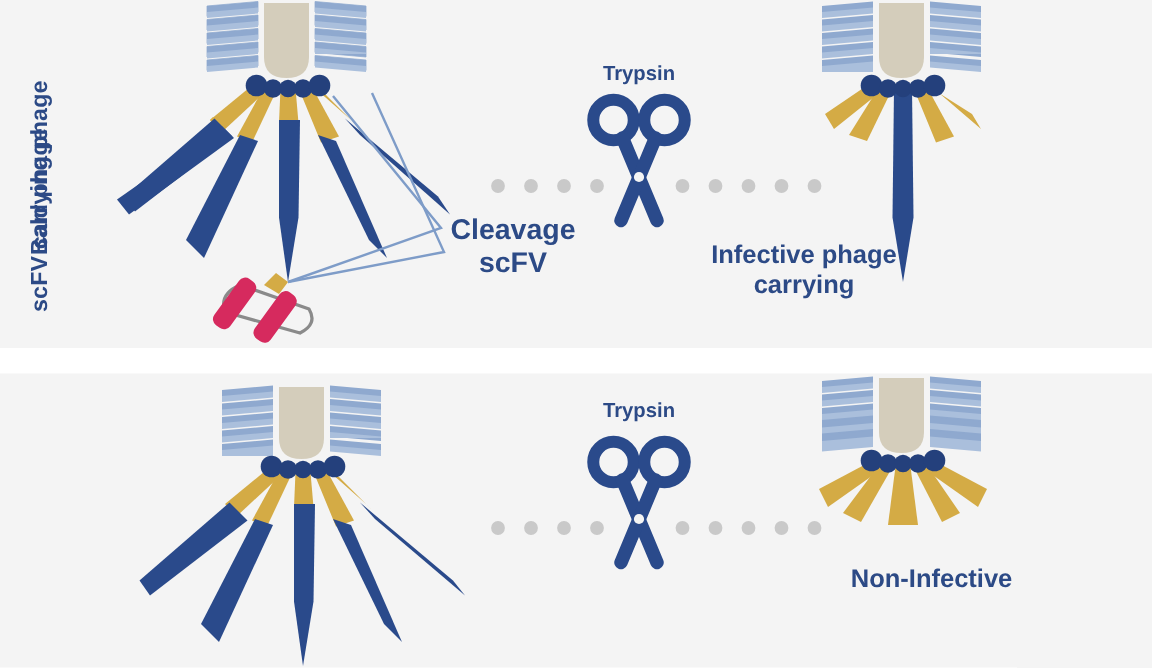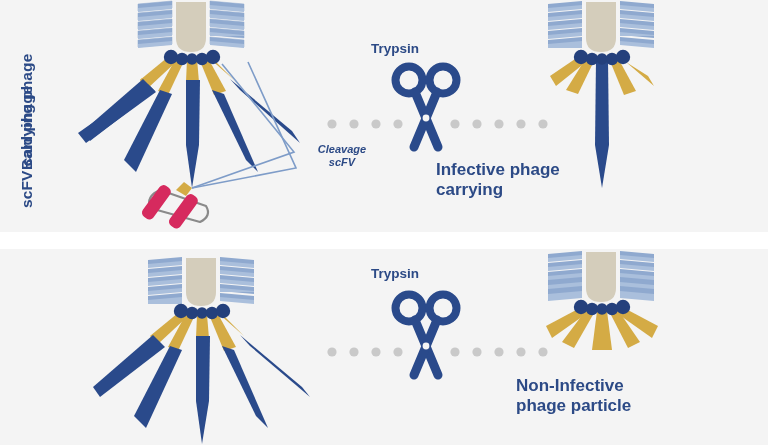--- a/index.html
+++ b/index.html
@@ -24,26 +24,26 @@
   #side-label-top{left:18px;top:208px;}
   #side-label-bottom{left:18px;top:170px;}
 
   .svg-layer{position:absolute;left:0;top:0;width:768px;height:445px;pointer-events:none;}
 
   .cap{
     position:absolute;
     color:#2c4a86;
     font-weight:bold;
     line-height:1.18;
-    text-align:left;
+    text-align:center;
   }
   #trypsin-label-top{left:371px;top:41px;width:110px;font-size:13.5px;}
   #trypsin-label-bottom{left:371px;top:266px;width:110px;font-size:13.5px;}
 
-  #cleavage-label{left:296px;top:143px;width:92px;font-size:11px;text-align:center;font-style:italic;}
+  #cleavage-label{left:296px;top:143px;width:92px;font-size:19px;text-align:center;}
 
   #infective-label{left:436px;top:160px;width:200px;font-size:17px;}
   #noninfective-label{left:516px;top:376px;width:210px;font-size:17px;}
 </style>
 </head>
 <body>
 
 <div class="stage">
 
   <div class="panel" id="panel-top"></div>
@@ -365,16 +365,15 @@
 
   <div class="cap" id="infective-label">
     <span>Infective phage</span><br>
     <span>carrying</span>
   </div>
 
   <div class="cap" id="trypsin-label-bottom">Trypsin</div>
 
   <div class="cap" id="noninfective-label">
     <span>Non-Infective</span><br>
-    <span>phage particle</span>
   </div>
 
 </div>
 
 </body></html>

